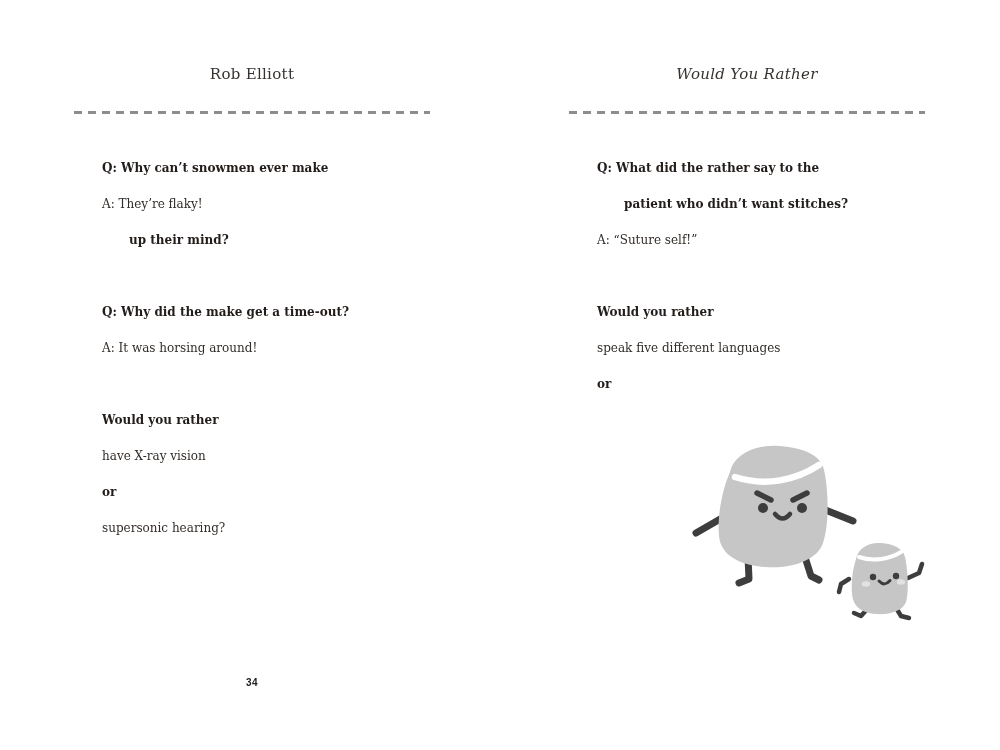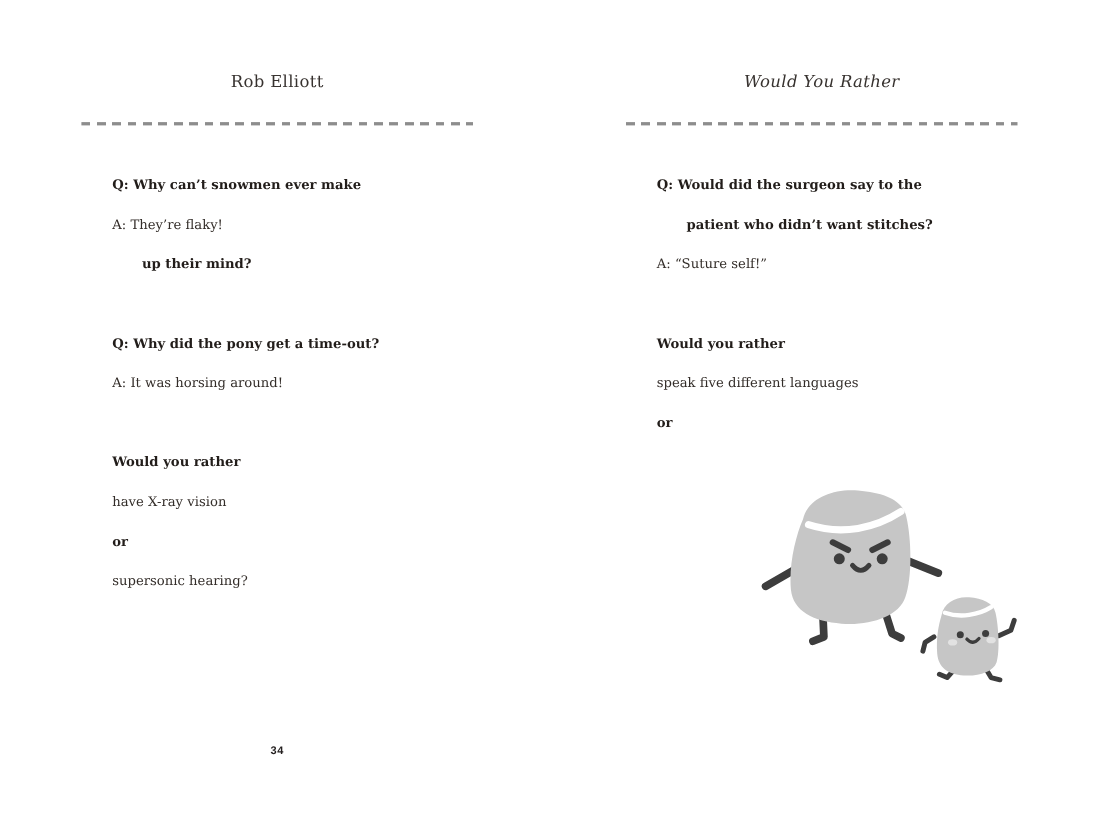--- a/index.html
+++ b/index.html
@@ -76,38 +76,38 @@
 
 <div class="page" id="left-page">
   <div class="page-header">Rob Elliott</div>
   <div class="divider"></div>
 
   <div class="content">
     <div class="line bold">Q: Why can’t snowmen ever make</div>
     <div class="line">A: They’re flaky!</div>
     <div class="line bold indent">up their mind?</div>
     <div class="spacer"></div>
-    <div class="line bold">Q: Why did the pony get a time-out?</div>
+    <div class="line bold">Q: Why did the make get a time-out?</div>
     <div class="line">A: It was horsing around!</div>
     <div class="spacer"></div>
     <div class="line bold">Would you rather</div>
     <div class="line">have X-ray vision</div>
     <div class="line bold">or</div>
     <div class="line">supersonic hearing?</div>
   </div>
 
   <div class="page-number">34</div>
 </div>
 
 <div class="page" id="right-page">
   <div class="page-header">Would You Rather</div>
   <div class="divider"></div>
 
   <div class="content">
-    <div class="line bold">Q: Would did the surgeon say to the</div>
+    <div class="line bold">Q: What did the rather say to the</div>
     <div class="line bold indent">patient who didn’t want stitches?</div>
     <div class="line">A: “Suture self!”</div>
     <div class="spacer"></div>
     <div class="line bold">Would you rather</div>
     <div class="line">speak five different languages</div>
     <div class="line bold">or</div>
   </div>
 
 </div>
 

